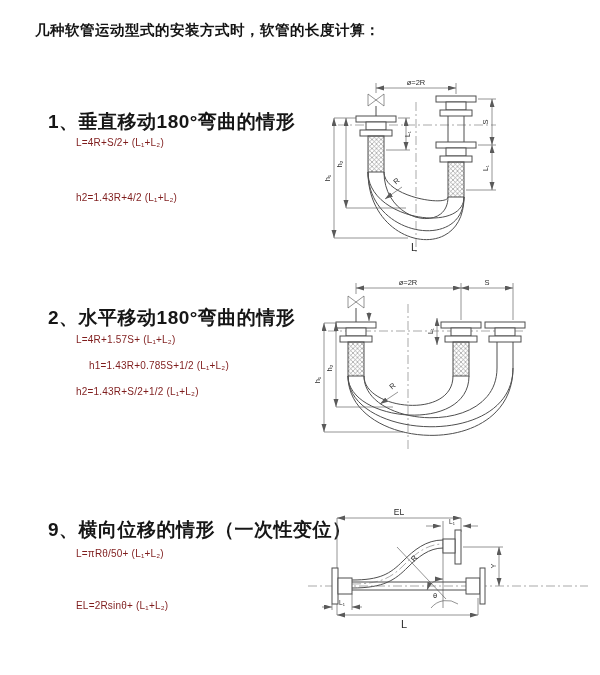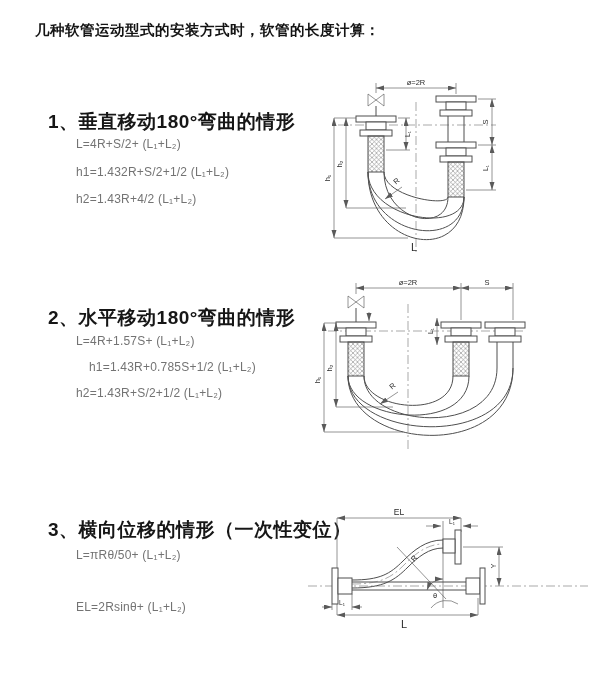--- a/index.html
+++ b/index.html
@@ -1,21 +1,21 @@
 <!DOCTYPE html>
 <html><head>
 <meta charset="utf-8">
 <style>
   html,body{margin:0;padding:0;background:#fff;}
   #page{position:relative;width:600px;height:675px;background:#ffffff;overflow:hidden;
         font-family:"Liberation Sans","DejaVu Sans",sans-serif;color:#1a1a1a;padding-left:8px;}
   .t{position:absolute;white-space:nowrap;}
   .title{font-size:14.5px;font-weight:700;letter-spacing:0.5px;color:#141414;}
   .heading{font-size:19px;font-weight:700;letter-spacing:0.5px;color:#161616;}
-  .formula{font-size:12px;font-weight:400;letter-spacing:0.2px;color:#737373;}
+  .formula{font-size:10px;font-weight:400;letter-spacing:0.2px;color:#7f1d1d;}
   svg{position:absolute;overflow:visible;}
   svg .ln{fill:none;stroke:#4f4f4f;stroke-width:1;}
   svg .th{fill:none;stroke:#5a5a5a;stroke-width:0.65;}
   svg .dim{fill:none;stroke:#5a5a5a;stroke-width:0.65;}
   svg .cl{fill:none;stroke:#707070;stroke-width:0.6;stroke-dasharray:9 3 2 3;}
   svg .fl{fill:#ffffff;stroke:#4f4f4f;stroke-width:1;}
   svg .hose{stroke:#4f4f4f;stroke-width:1;}
   svg text{fill:#2b2b2b;font-size:7.5px;font-family:"Liberation Sans","DejaVu Sans",sans-serif;}
   svg text.mid{font-size:8.5px;}
   svg text.big{font-size:11px;}
@@ -23,29 +23,28 @@
 </style>
 </head>
 <body>
 
 <div id="page">
 
   <div class="t title" style="left:35px;top:21px">几种软管运动型式的安装方式时，软管的长度计算：</div>
 
   <div class="t heading" style="left:48px;top:109px">1、垂直移动180°弯曲的情形</div>
   <div class="t formula" style="left:76px;top:137px">L=4R+S/2+ (L₁+L₂)</div>
-  <div class="t formula" style="left:76px;top:165px">h1=1.432R+S/2+1/2 (L₁+L₂)</div>
   <div class="t formula" style="left:76px;top:192px">h2=1.43R+4/2 (L₁+L₂)</div>
 
   <div class="t heading" style="left:48px;top:305px">2、水平移动180°弯曲的情形</div>
   <div class="t formula" style="left:76px;top:334px">L=4R+1.57S+ (L₁+L₂)</div>
   <div class="t formula" style="left:89px;top:360px">h1=1.43R+0.785S+1/2 (L₁+L₂)</div>
   <div class="t formula" style="left:76px;top:386px">h2=1.43R+S/2+1/2 (L₁+L₂)</div>
 
-  <div class="t heading" style="left:48px;top:517px">3、横向位移的情形（一次性变位）</div>
+  <div class="t heading" style="left:48px;top:517px">9、横向位移的情形（一次性变位）</div>
   <div class="t formula" style="left:76px;top:548px">L=πRθ/50+ (L₁+L₂)</div>
   <div class="t formula" style="left:76px;top:600px">EL=2Rsinθ+ (L₁+L₂)</div>
 
   <svg style="left:318px;top:72px" width="220" height="190" viewBox="0 0 220 190">
     <defs>
       <marker id="ar1" markerWidth="9" markerHeight="6" refX="8" refY="2.5" orient="auto-start-reverse" markerUnits="userSpaceOnUse">
         <path d="M0,0 L8,2.5 L0,5 Z" fill="#5a5a5a"></path>
       </marker>
       <pattern id="hx1" width="4.5" height="4.5" patternUnits="userSpaceOnUse">
         <path d="M0,0 L4.5,4.5 M4.5,0 L0,4.5" stroke="#8a8a8a" stroke-width="0.6"></path>

